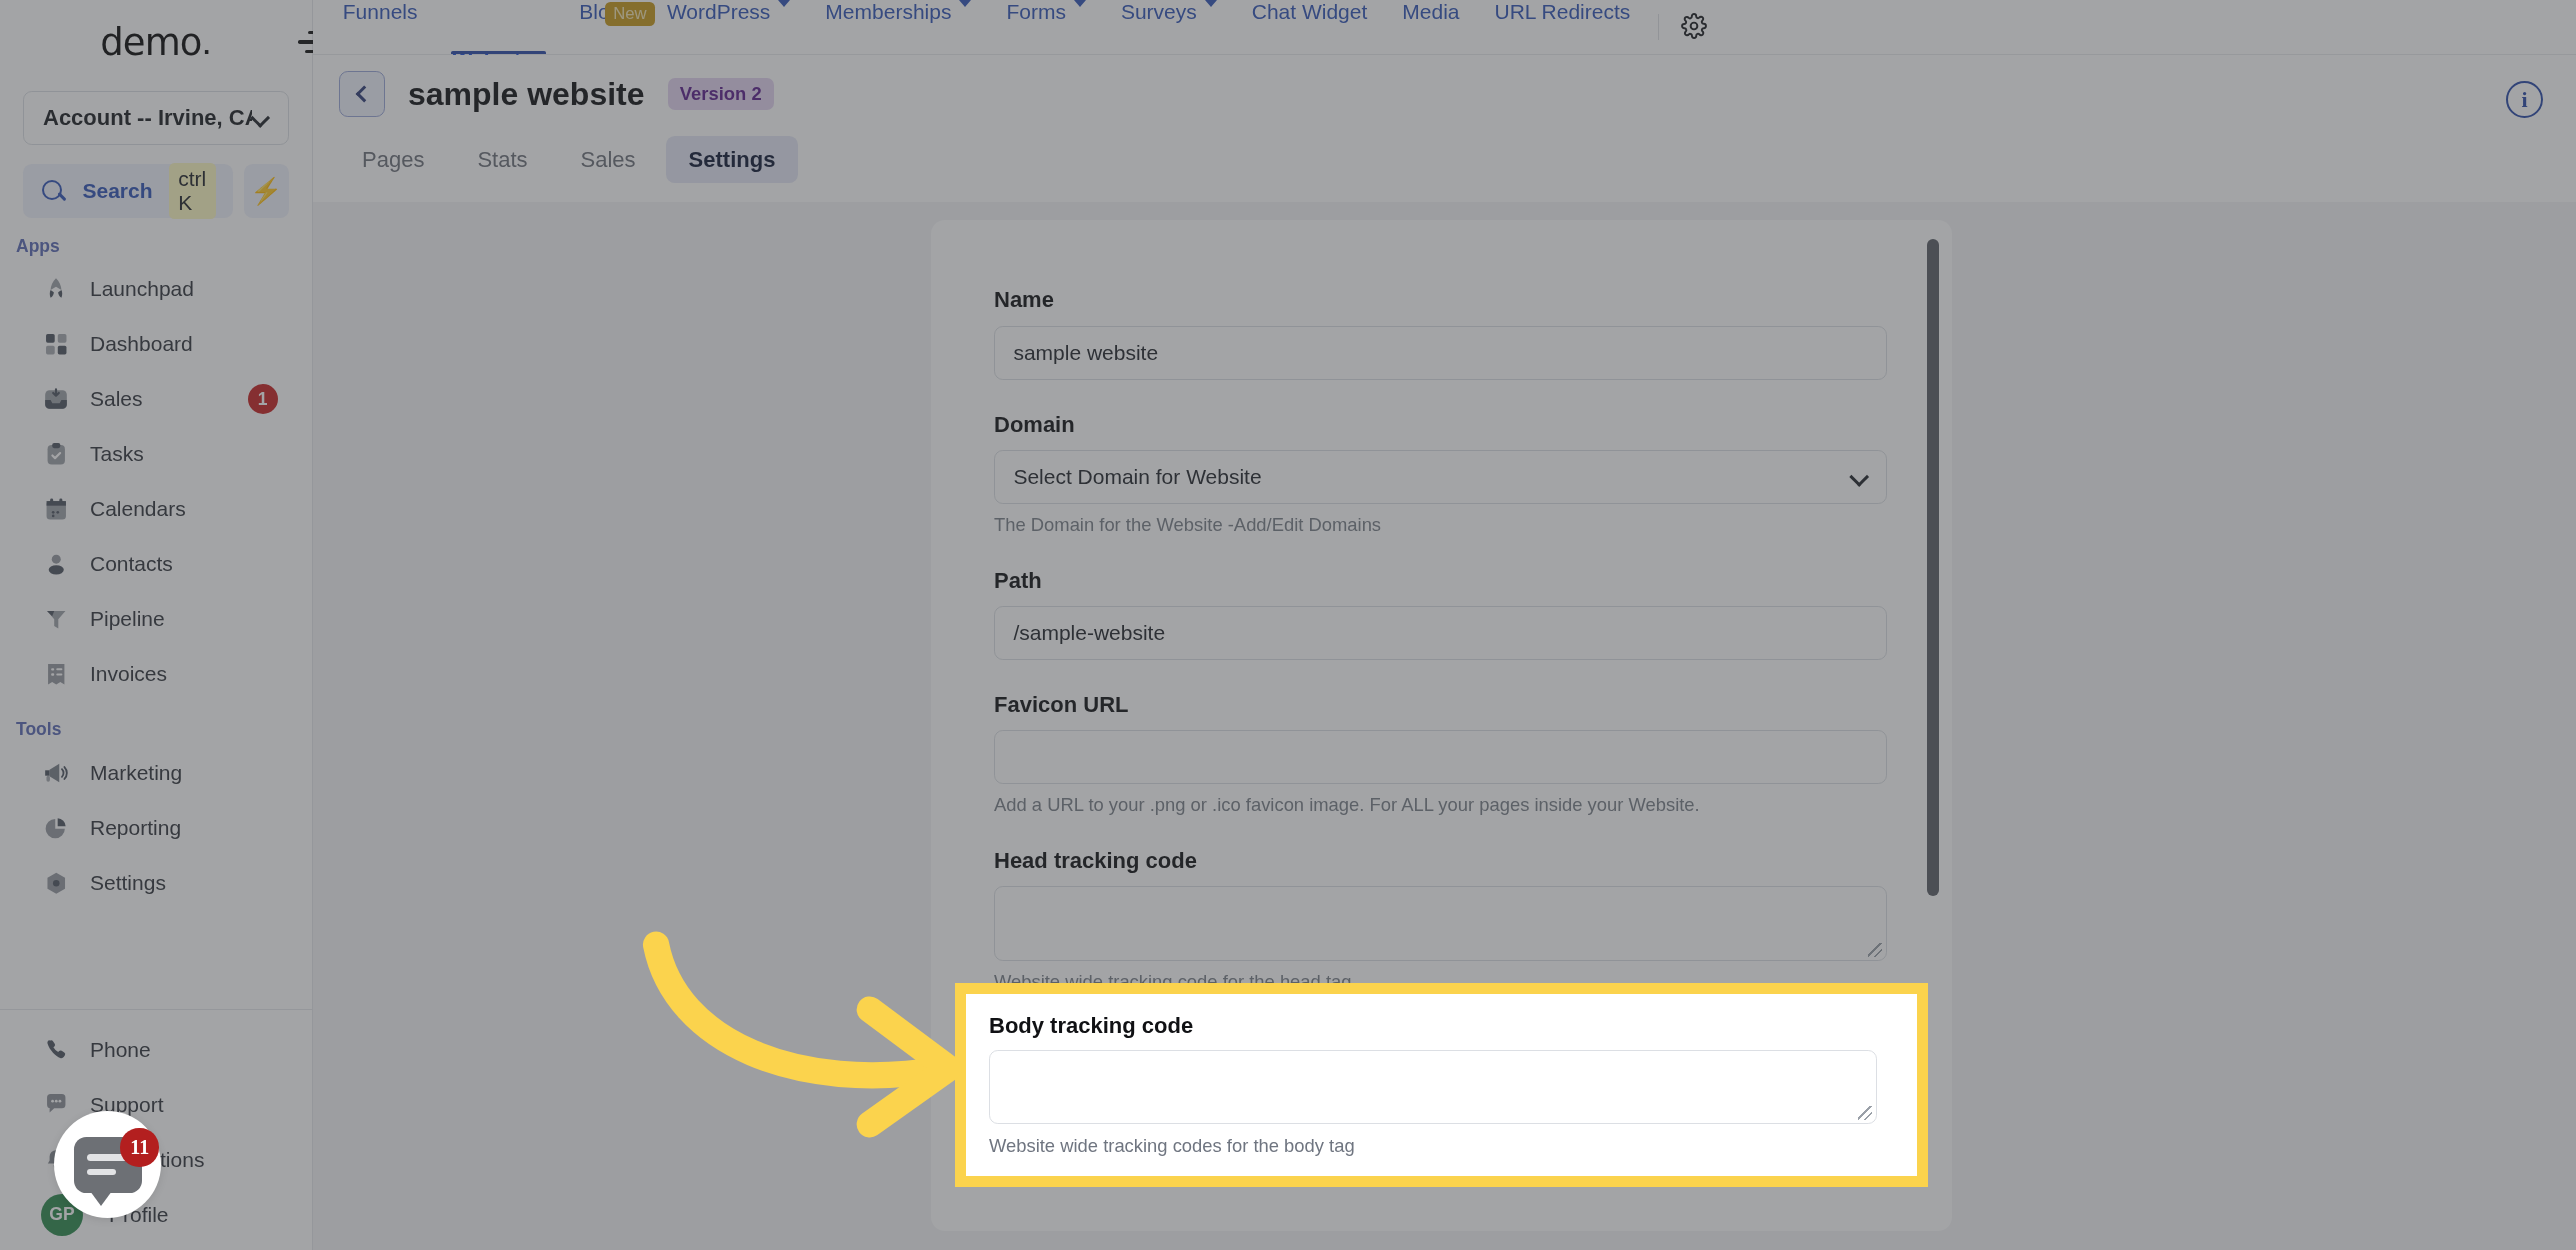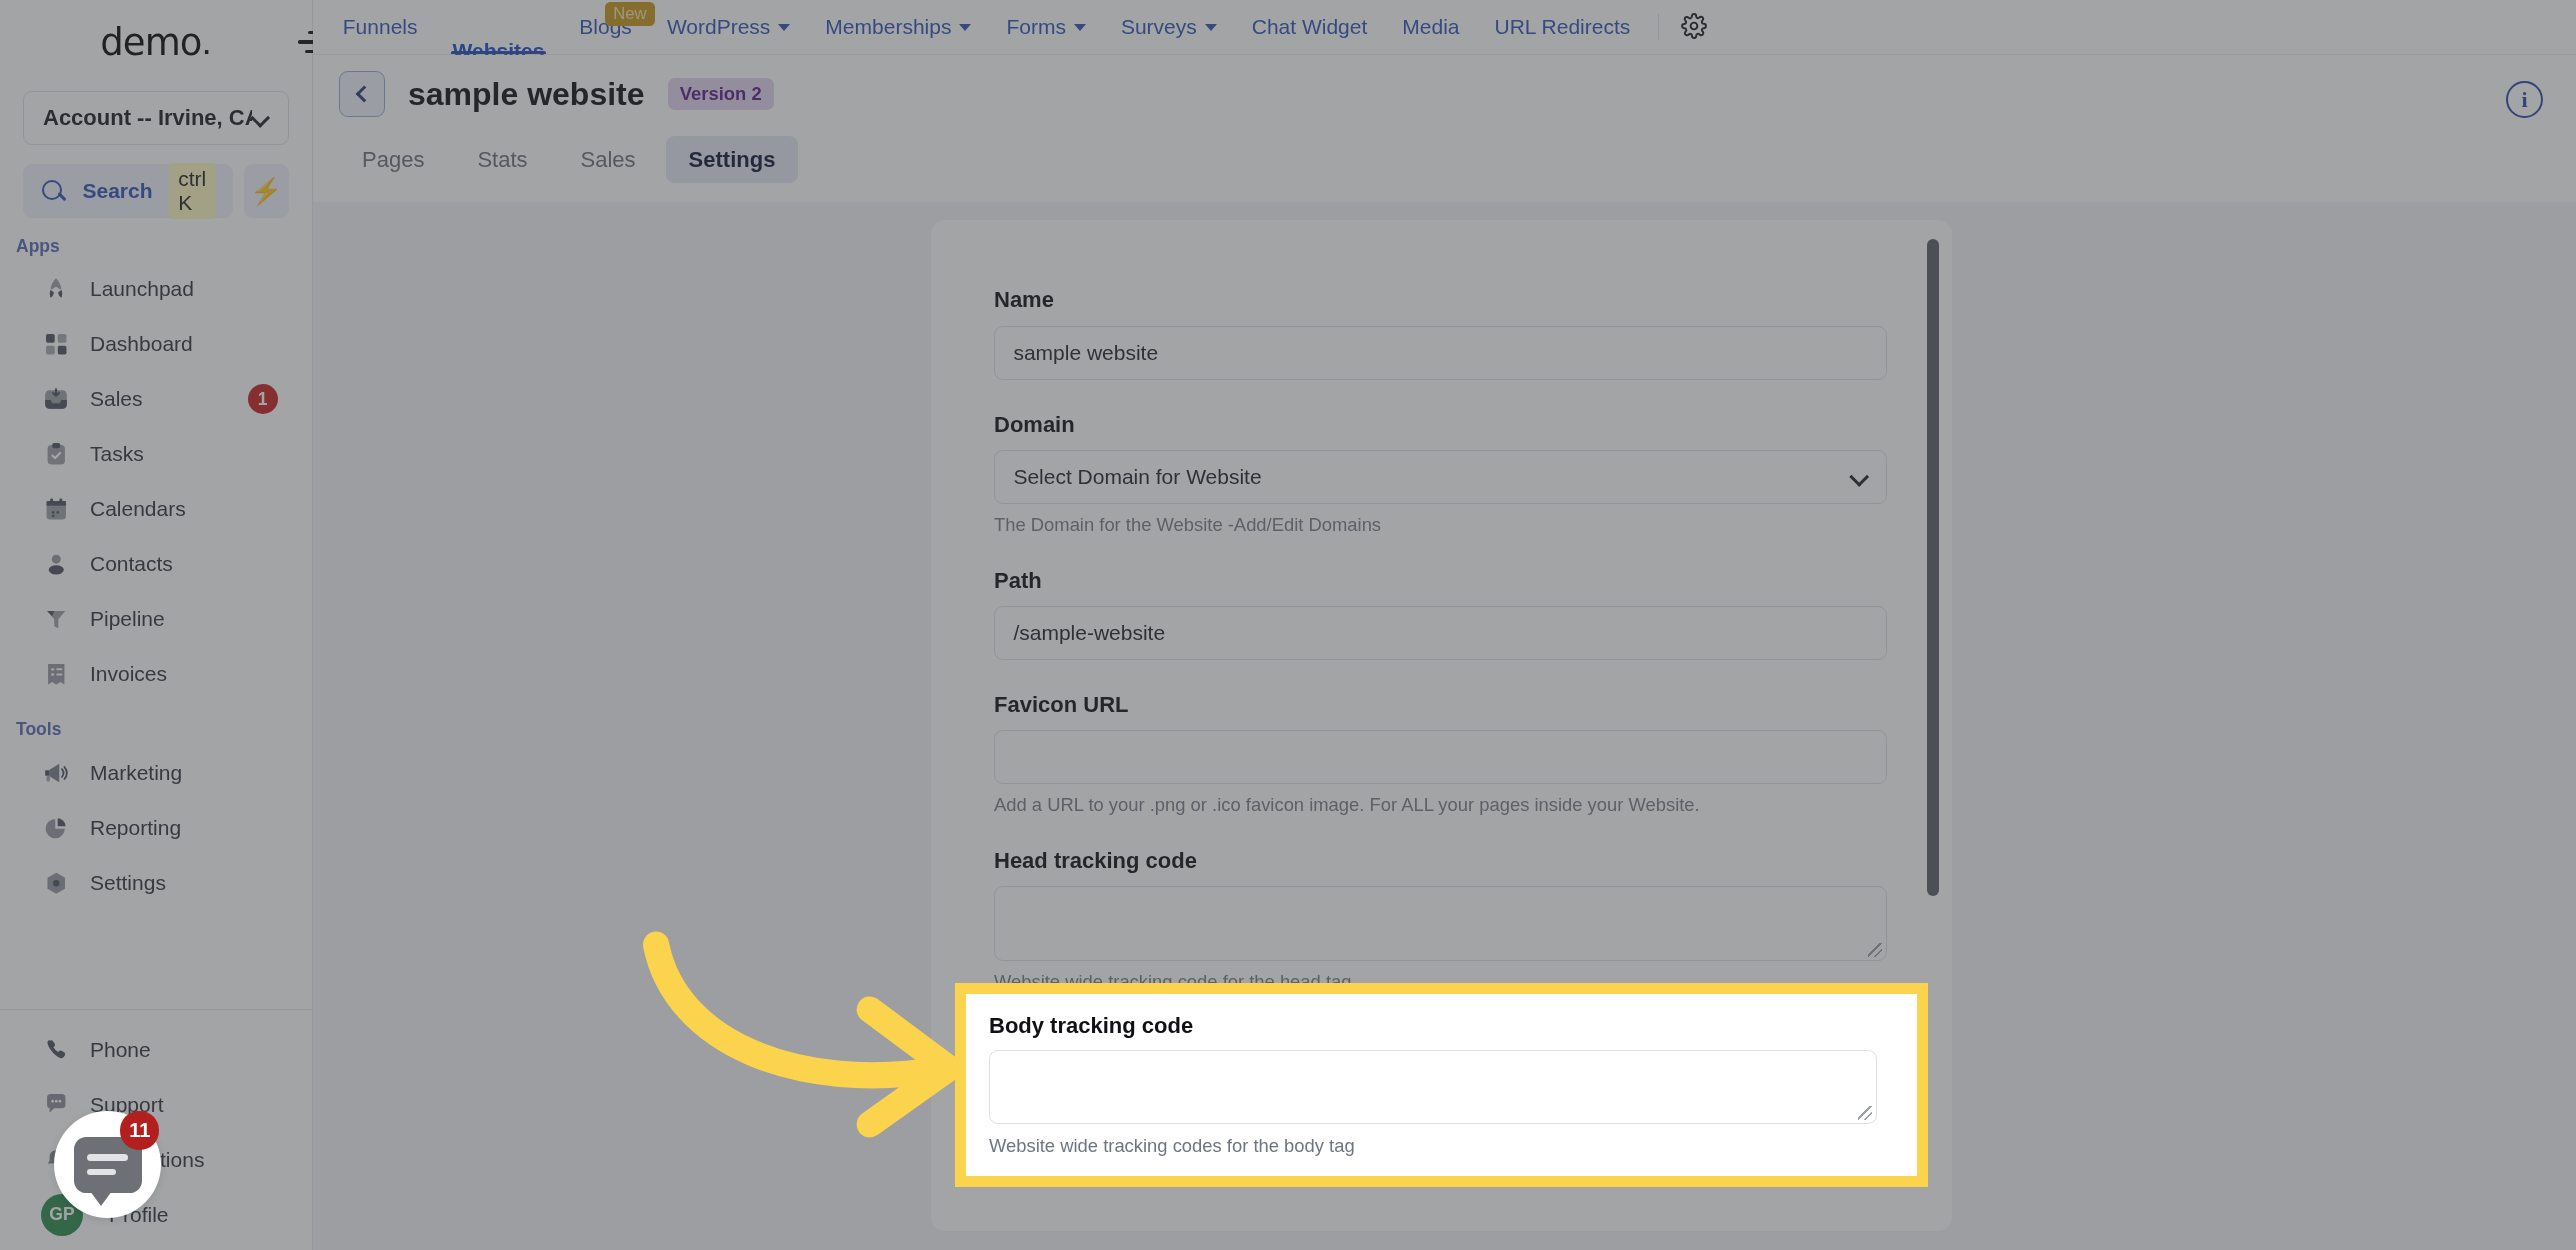--- a/index.html
+++ b/index.html
@@ -137,21 +137,21 @@
   .topnav {
     position: absolute; left: 313px; top: 0;
     width: 2263px; height: 55px;
     background: #ffffff;
     border-bottom: 0.9px solid #e9eaec;
     display: flex; align-items: stretch;
     padding-left: 12.3px;
   }
   .topnav-item {
     position: relative;
-    display: flex; align-items: center; gap: 8px;
+    display: flex; align-items: flex-start; gap: 8px;
     padding: 0 17.5px;
     font-size: 21px; color: #3256b8; cursor: pointer;
     white-space: nowrap;
   }
   .topnav-item.active { color: #1d4ed8; font-weight: 700; margin-top: 48px; }
   .topnav-item.active::after {
     content:""; position:absolute; left: 16px; right: 16px; bottom: 0;
     height: 3.5px; background: #2a4ba8; border-radius: 1.8px 1.8px 0 0;
   }
   .caret-sm { width:0;height:0;border-left:6.1px solid transparent;border-right:6.1px solid transparent;border-top:7px solid #3256b8; }
@@ -308,26 +308,27 @@
   .chat-bubble-shape::after {
     content:""; position:absolute; left: 16.7px; bottom: -13px;
     width: 0; height: 0;
     border-left: 11.4px solid transparent; border-right: 11.4px solid transparent;
     border-top: 15px solid #6d7075;
   }
   .cb-line { height: 6.1px; background: #e2e3e5; border-radius: 3.5px; }
   .cb-line.l1 { width: 41px; }
   .cb-line.l2 { width: 29px; margin-right: 12.3px; }
   .chat-badge {
-    position:absolute; right: 1.8px; top: 0;
+    position:absolute; right: 1.8px; top: 17px;
     background:#b31f1f; color:#fff;
     min-width: 39px; height: 39px; border-radius:19px;
     display:flex; align-items:center; justify-content:center;
     font-size: 20px; font-weight:700; padding: 0 7px;
     z-index: 51;
+    font-family: Liberation Serif, serif;
   }
 </style>
 </head>
 <body>
 
 <div id="root">
 
   <div class="sidebar">
 
     <div class="brand">

